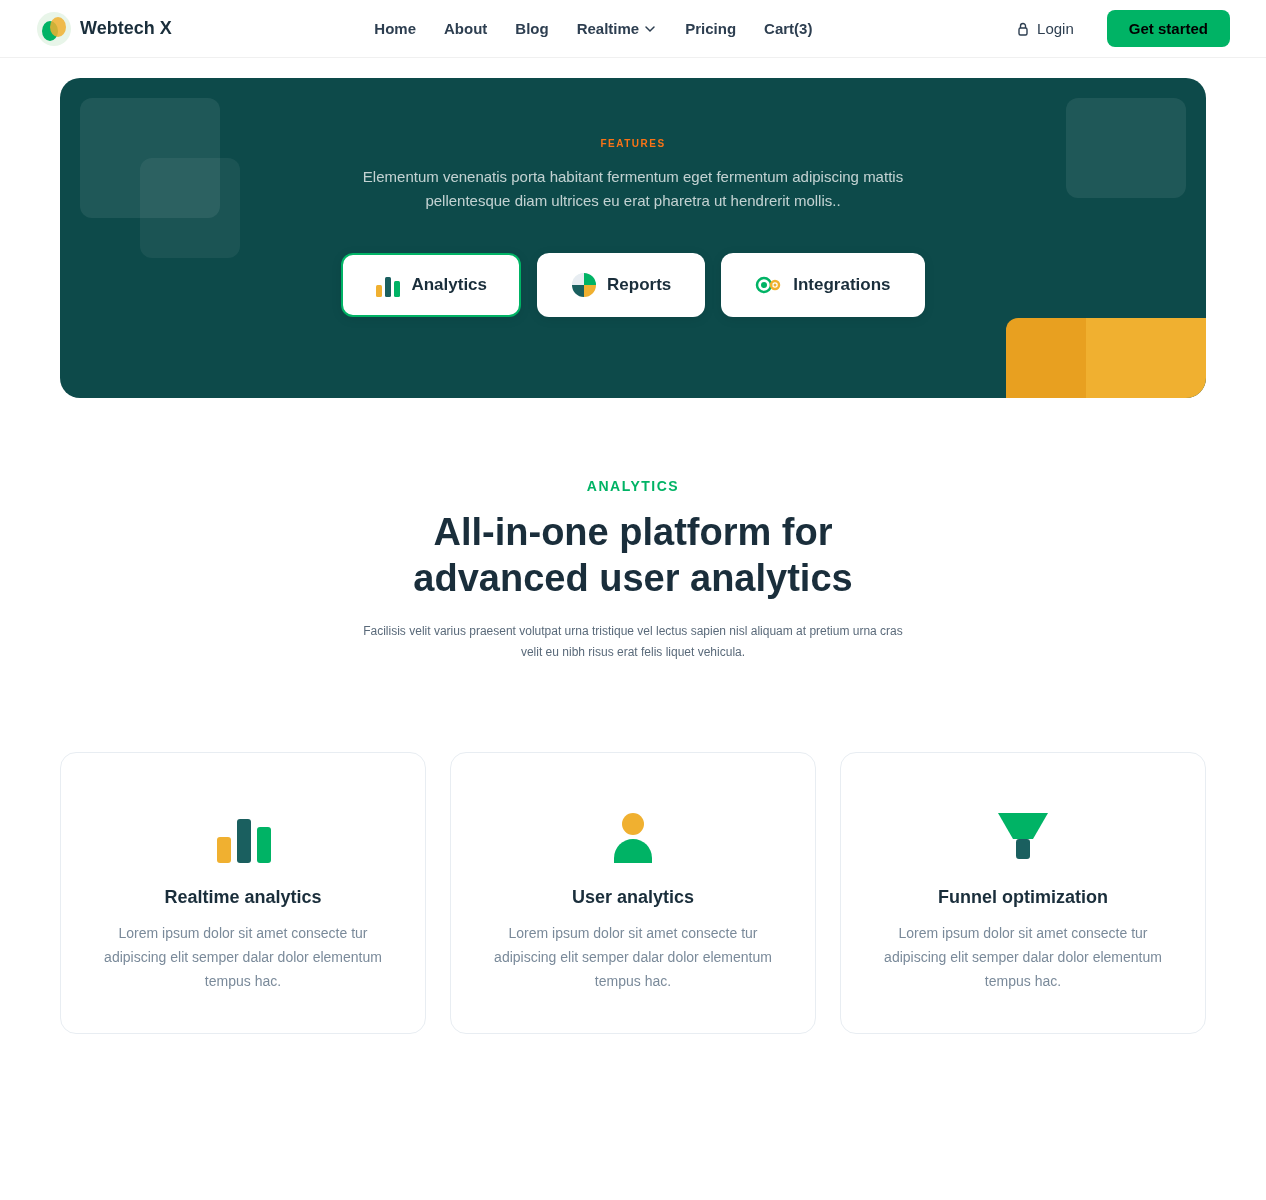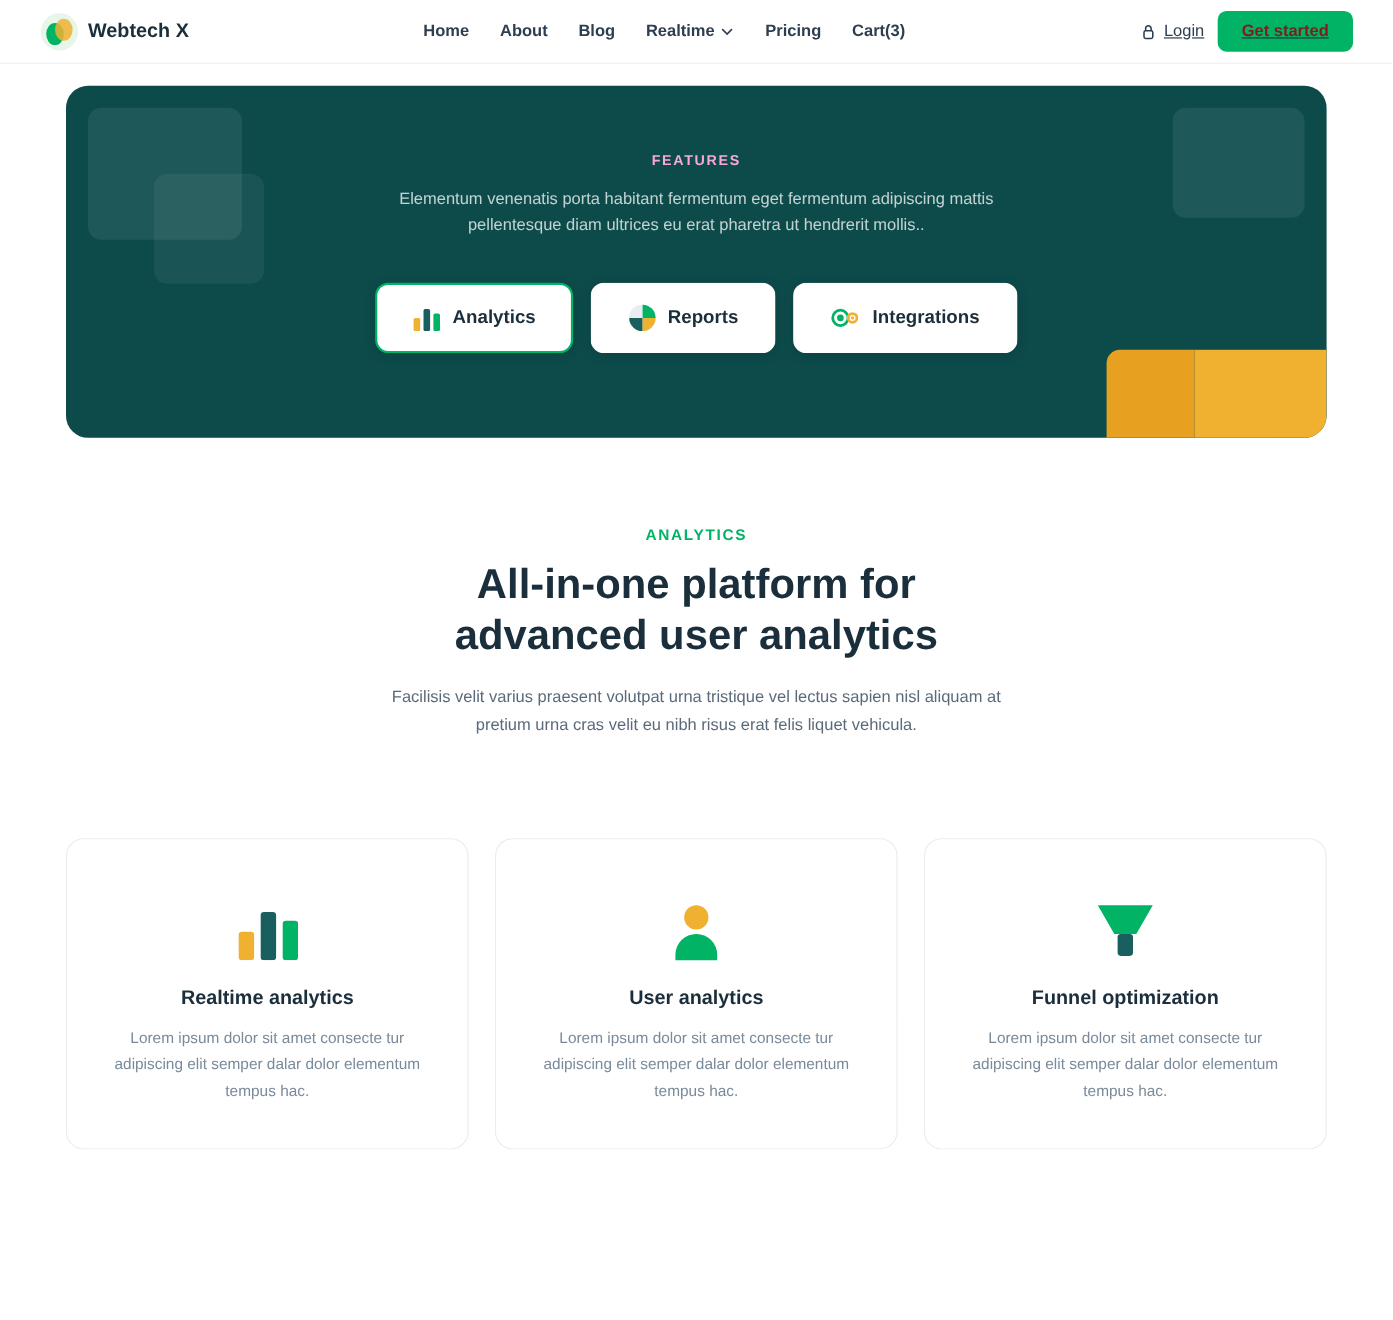--- a/index.html
+++ b/index.html
@@ -8,23 +8,23 @@
     
     nav {
       display: flex; align-items: center; justify-content: space-between;
       padding: 0 36px; height: 58px; background: #fff;
       border-bottom: 1px solid #f0f0f0;
     }
     .nav-logo { display: flex; align-items: center; gap: 8px; font-weight: 700; font-size: 18px; color: #1a2e3b; }
     .nav-links { display: flex; align-items: center; gap: 28px; }
     .nav-links a { text-decoration: none; color: #2d3e50; font-size: 15px; font-weight: 700; }
     .resources-link { display: flex; align-items: center; gap: 4px; }
-    .nav-right { display: flex; gap: 12px; text-decoration: underline; }
+    .nav-right { display: flex; gap: 33px; }
     .login-btn { display: flex; align-items: center; gap: 6px; background: none; border: none; cursor: pointer; font-size: 15px; font-weight: 500; color: #2d3e50; }
-    .get-started-btn { background: #00b365; color: #7f1d1d; border: none; border-radius: 8px; padding: 10px 22px; font-size: 15px; font-weight: 600; cursor: pointer; }
+    .get-started-btn { background: #00b365; color: #000000; border: none; border-radius: 8px; padding: 10px 22px; font-size: 15px; font-weight: 600; cursor: pointer; }
 
     
     .hero {
       margin: 20px 60px 0;
       background: #0d4a4a;
       border-radius: 20px;
       padding: 60px 40px 0;
       position: relative;
       overflow: hidden;
       min-height: 320px;
@@ -56,21 +56,21 @@
     }
     .hero-decorative-br .rect1 {
       width: 80px; height: 80px;
       background: #e8a020; border-radius: 12px 0 0 0;
     }
     .hero-decorative-br .rect2 {
       width: 120px; height: 80px;
       background: #f0b030;
     }
     .hero-content { text-align: center; position: relative; z-index: 2; }
-    .features-label { color: #f9a8d4; font-size: 13px; font-weight: 700; letter-spacing: 1.5px; text-transform: uppercase; margin-bottom: 16px; }
+    .features-label { color: #f97316; font-size: 10px; font-weight: 700; letter-spacing: 1.5px; text-transform: uppercase; margin-bottom: 16px; }
     .hero-title { color: #fff; font-size: 42px; font-weight: 800; line-height: 1.15; margin-bottom: 20px; }
     .hero-desc { color: rgba(255,255,255,0.75); font-size: 15px; line-height: 1.6; max-width: 560px; margin: 0 auto 40px; }
 
     
     .feature-tabs {
       display: flex; justify-content: center; gap: 16px;
       position: relative; z-index: 2; padding-bottom: 0;
     }
     .feature-tab {
       background: #fff; border-radius: 12px; padding: 16px 32px;
@@ -79,21 +79,21 @@
       cursor: pointer; border: 2px solid transparent;
       box-shadow: 0 2px 12px rgba(0,0,0,0.08);
       transition: border-color 0.2s;
     }
     .feature-tab.active { border-color: #00b365; }
 
     
     .analytics-section { padding: 80px 60px 40px; text-align: center; }
     .analytics-label { color: #00b365; font-size: 14px; font-weight: 700; letter-spacing: 1.5px; text-transform: uppercase; margin-bottom: 16px; }
     .analytics-title { font-size: 38px; font-weight: 800; color: #1a2e3b; line-height: 1.2; margin-bottom: 20px; }
-    .analytics-desc { color: #5a6a7a; font-size: 15px; line-height: 1.7; max-width: 560px; margin: 0 auto; }
+    .analytics-desc { color: #5a6a7a; font-size: 12px; line-height: 1.7; max-width: 560px; margin: 0 auto; }
 
     
     .cards-row { display: flex; gap: 24px; margin: 50px 60px 0; border-radius: 10px; }
     .card {
       flex: 1; background: #fff; border: 1px solid #e8edf2;
       border-radius: 16px; padding: 50px 30px 40px;
       text-align: center;
     }
     .card-icon { margin-bottom: 24px; display: flex; justify-content: center; align-items: flex-end; height: 60px; }
     .card-title { font-size: 18px; font-weight: 700; color: #1a2e3b; margin-bottom: 14px; }

